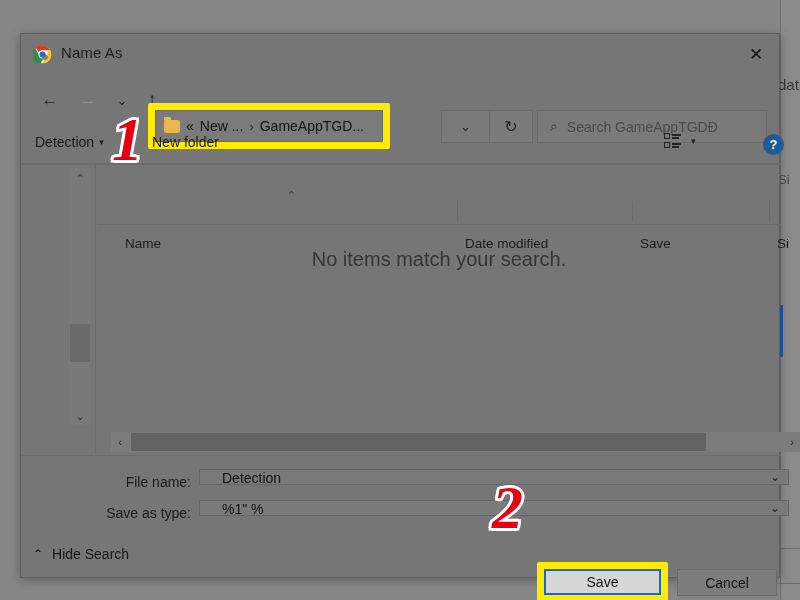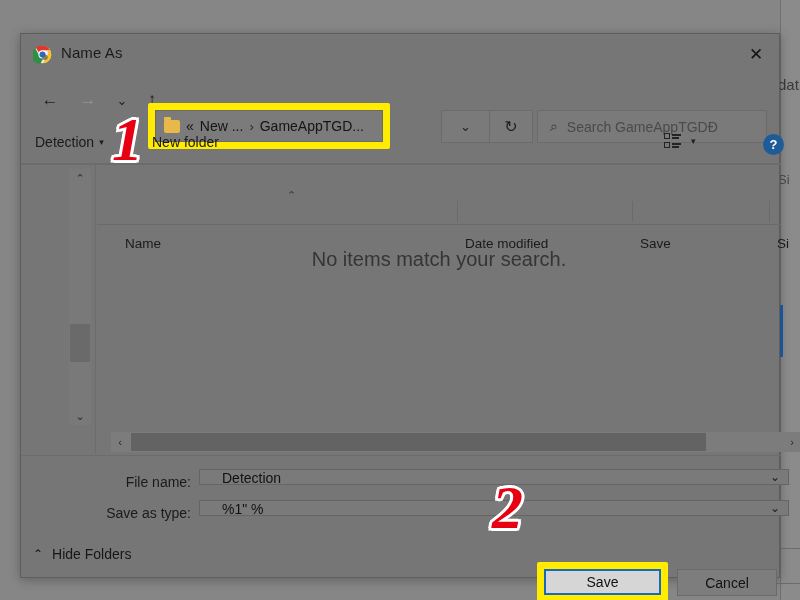--- a/index.html
+++ b/index.html
@@ -423,21 +423,21 @@
 
   <div class="fieldlabel" id="label-filetype">Save as type:</div>
   <div class="fieldbox" id="box-filetype">
     <span>%1" %</span>
     <span class="fieldcaret">⌄</span>
   </div>
 
   <div id="bottombar">
     <div id="hide-folders">
       <span id="hide-caret">⌃</span>
-      <span>Hide Folders</span>
+      <span>Hide Search</span>
     </div>
     <div id="save-highlight"></div>
     <div id="cancel-btn">Cancel</div>
     <div id="save-btn">Save</div>
   </div>
 
 </div>
 
 <div class="annot" id="annot-1">1</div>
 <div class="annot" id="annot-2">2</div>

